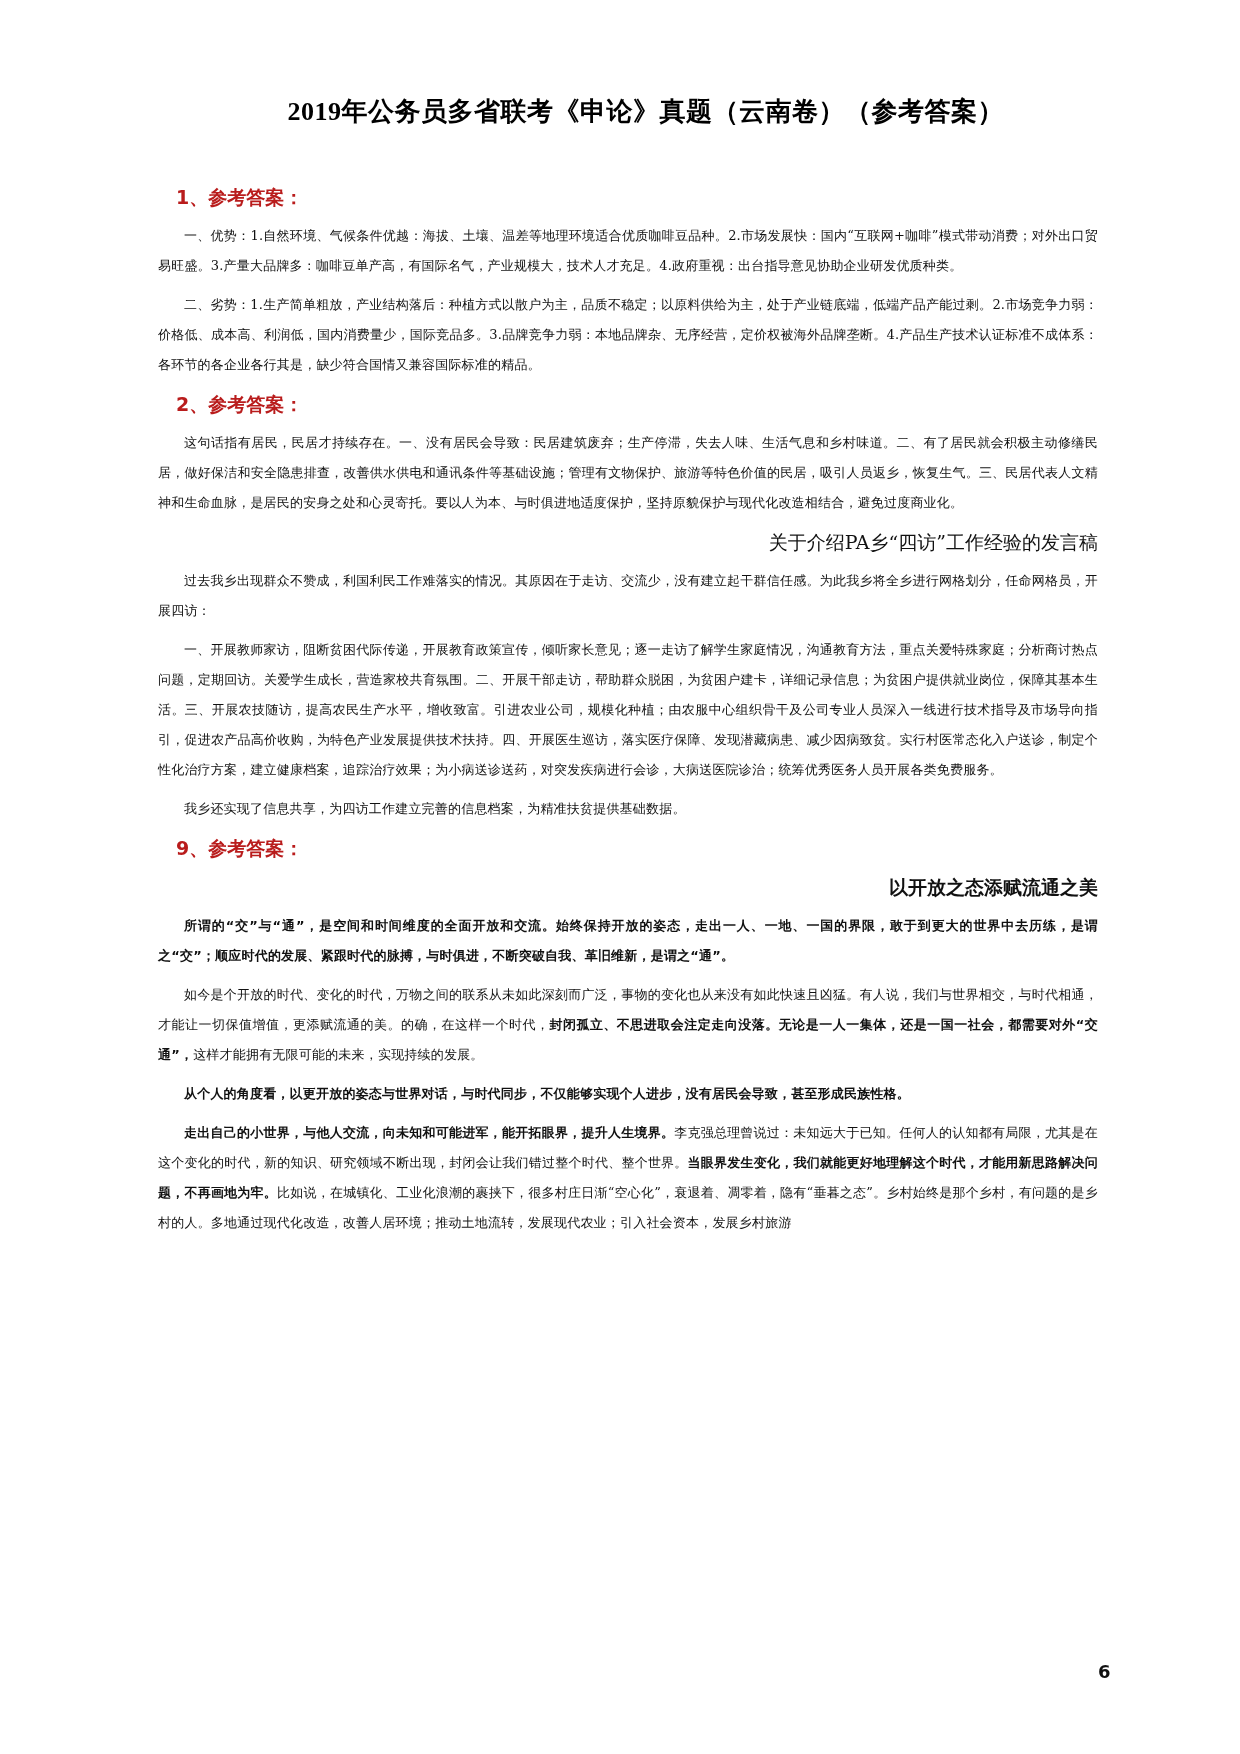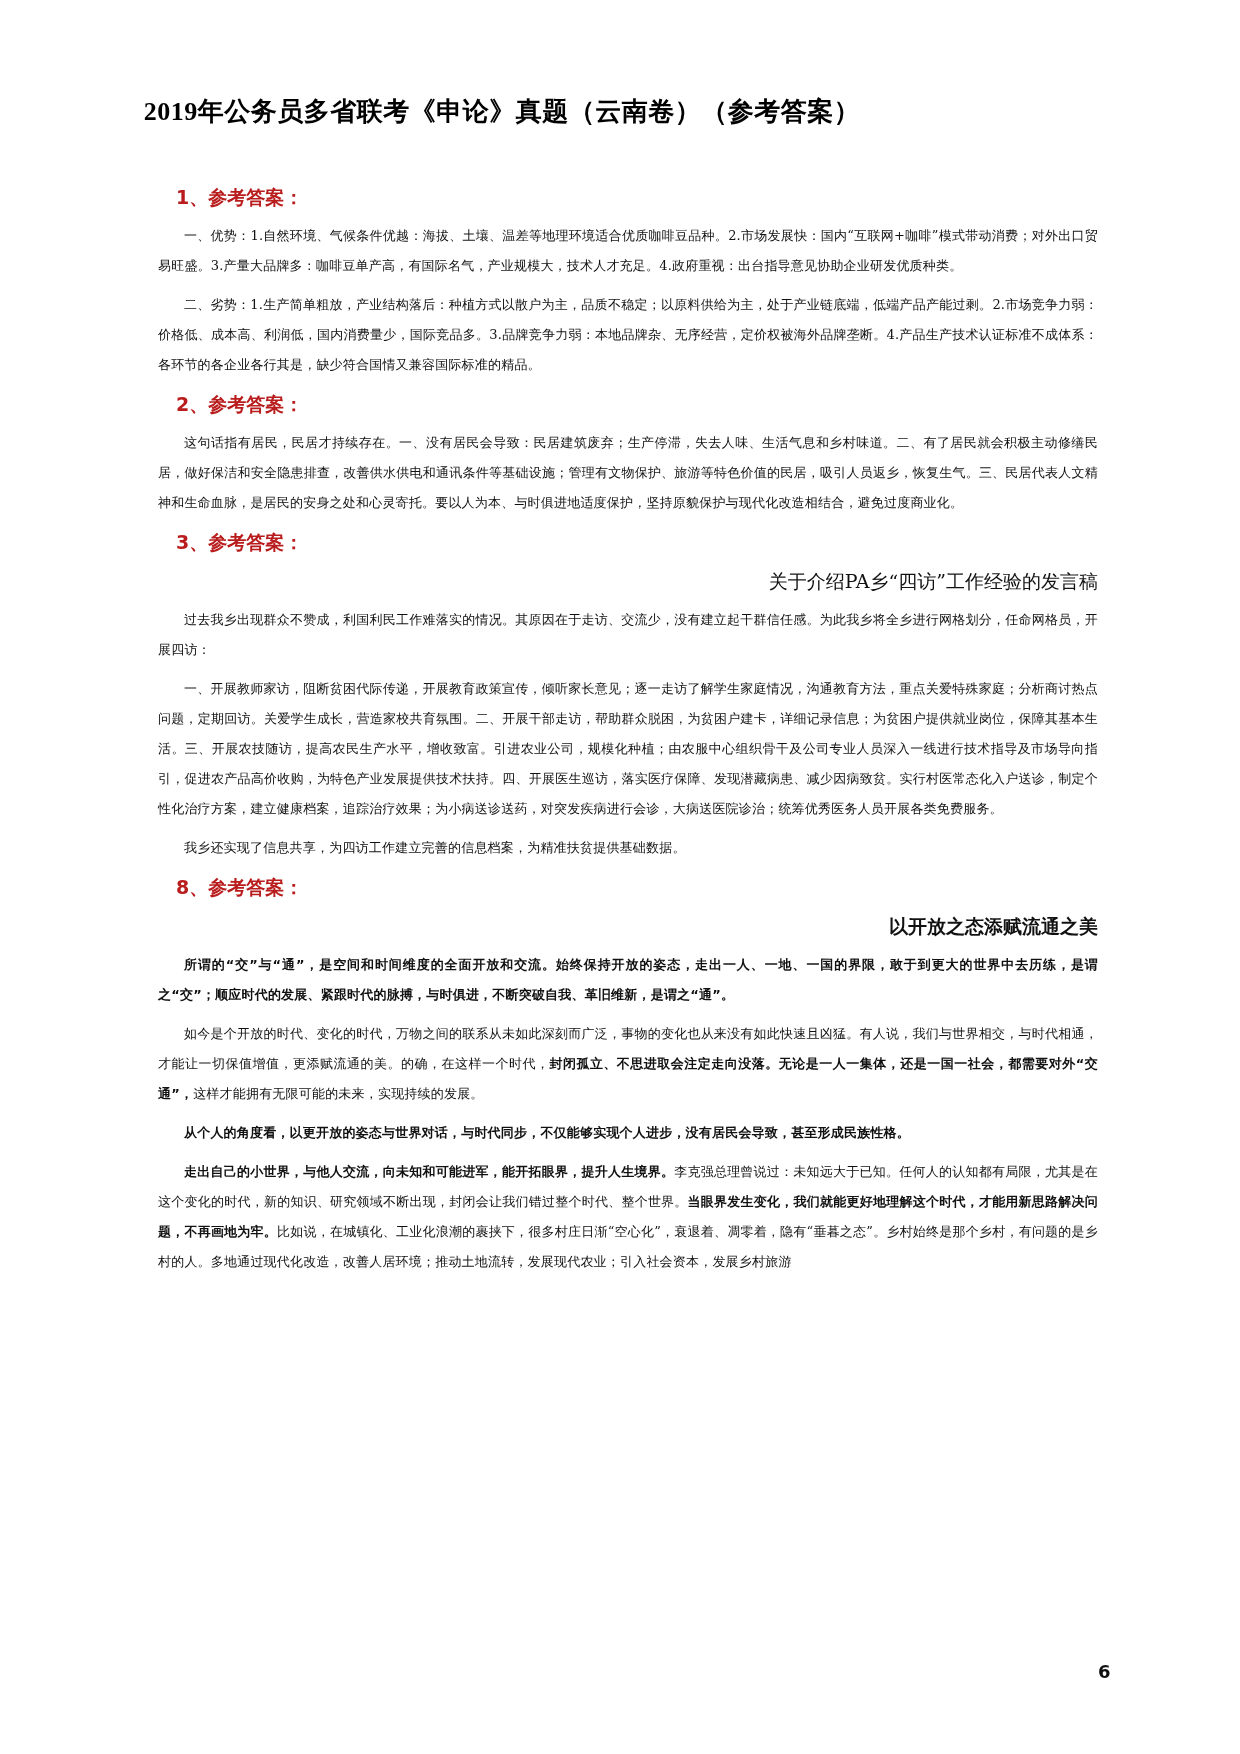--- a/index.html
+++ b/index.html
@@ -1,19 +1,19 @@
 <!DOCTYPE html>
 <html><head>
 <meta charset="utf-8">
 <style>
   html, body { margin:0; padding:0; background:#ffffff; }
   body { width:1240px; height:1754px; position:relative; overflow:hidden;
          font-family:"DejaVu Serif","Liberation Serif",serif; color:#111; }
   .page { position:absolute; left:0; top:0; width:1240px; height:1754px; }
-  .title { position:absolute; left:0; top:94px; width:1004px; text-align:center;
+  .title { position:absolute; left:0; top:94px; width:1004px; text-align:right;
            font-family:"Liberation Serif","DejaVu Serif",serif; font-weight:bold;
            font-size:26px; letter-spacing:0.5px; color:#000; }
   .content { position:absolute; left:158px; top:182px; width:940px; }
   .h { font-weight:bold; font-size:19px; margin:0 0 9px 18px; line-height:30px; color:#b91c1c;
        font-family:"DejaVu Sans","Liberation Sans",sans-serif; }
   p.para { margin:0 0 9px 0; font-size:13px; line-height:30px; text-indent:2em;
            text-align:justify; letter-spacing:0.2px; }
   .center { text-align:right; font-size:19px; line-height:30px; margin:6px 0 9px 0; }
   .center.b { font-weight:bold; font-family:"DejaVu Sans","Liberation Sans",sans-serif; }
   b, .bold { font-weight:bold; font-family:"DejaVu Sans","Liberation Sans",sans-serif; }
@@ -28,27 +28,26 @@
 
   <div class="content">
 
     <div class="h">1、参考答案：</div>
     <p class="para">一、优势：1.自然环境、气候条件优越：海拔、土壤、温差等地理环境适合优质咖啡豆品种。2.市场发展快：国内“互联网+咖啡”模式带动消费；对外出口贸易旺盛。3.产量大品牌多：咖啡豆单产高，有国际名气，产业规模大，技术人才充足。4.政府重视：出台指导意见协助企业研发优质种类。</p>
     <p class="para">二、劣势：1.生产简单粗放，产业结构落后：种植方式以散户为主，品质不稳定；以原料供给为主，处于产业链底端，低端产品产能过剩。2.市场竞争力弱：价格低、成本高、利润低，国内消费量少，国际竞品多。3.品牌竞争力弱：本地品牌杂、无序经营，定价权被海外品牌垄断。4.产品生产技术认证标准不成体系：各环节的各企业各行其是，缺少符合国情又兼容国际标准的精品。</p>
 
     <div class="h">2、参考答案：</div>
     <p class="para">这句话指有居民，民居才持续存在。一、没有居民会导致：民居建筑废弃；生产停滞，失去人味、生活气息和乡村味道。二、有了居民就会积极主动修缮民居，做好保洁和安全隐患排查，改善供水供电和通讯条件等基础设施；管理有文物保护、旅游等特色价值的民居，吸引人员返乡，恢复生气。三、民居代表人文精神和生命血脉，是居民的安身之处和心灵寄托。要以人为本、与时俱进地适度保护，坚持原貌保护与现代化改造相结合，避免过度商业化。</p>
 
-    <div class="h">3、参考答案：</div>
     <div class="center">关于介绍PA乡“四访”工作经验的发言稿</div>
     <p class="para">过去我乡出现群众不赞成，利国利民工作难落实的情况。其原因在于走访、交流少，没有建立起干群信任感。为此我乡将全乡进行网格划分，任命网格员，开展四访：</p>
     <p class="para">一、开展教师家访，阻断贫困代际传递，开展教育政策宣传，倾听家长意见；逐一走访了解学生家庭情况，沟通教育方法，重点关爱特殊家庭；分析商讨热点问题，定期回访。关爱学生成长，营造家校共育氛围。二、开展干部走访，帮助群众脱困，为贫困户建卡，详细记录信息；为贫困户提供就业岗位，保障其基本生活。三、开展农技随访，提高农民生产水平，增收致富。引进农业公司，规模化种植；由农服中心组织骨干及公司专业人员深入一线进行技术指导及市场导向指引，促进农产品高价收购，为特色产业发展提供技术扶持。四、开展医生巡访，落实医疗保障、发现潜藏病患、减少因病致贫。实行村医常态化入户送诊，制定个性化治疗方案，建立健康档案，追踪治疗效果；为小病送诊送药，对突发疾病进行会诊，大病送医院诊治；统筹优秀医务人员开展各类免费服务。</p>
     <p class="para">我乡还实现了信息共享，为四访工作建立完善的信息档案，为精准扶贫提供基础数据。</p>
 
-    <div class="h">8、参考答案：</div>
+    <div class="h">9、参考答案：</div>
     <div class="center b">以开放之态添赋流通之美</div>
     <p class="para bold">所谓的“交”与“通”，是空间和时间维度的全面开放和交流。始终保持开放的姿态，走出一人、一地、一国的界限，敢于到更大的世界中去历练，是谓之“交”；顺应时代的发展、紧跟时代的脉搏，与时俱进，不断突破自我、革旧维新，是谓之“通”。</p>
     <p class="para"><span>如今是个开放的时代、变化的时代，万物之间的联系从未如此深刻而广泛，事物的变化也从来没有如此快速且凶猛。有人说，我们与世界相交，与时代相通，才能让一切保值增值，更添赋流通的美。的确，在这样一个时代，</span><b>封闭孤立、不思进取会注定走向没落。无论是一人一集体，还是一国一社会，都需要对外“交通”，</b><span>这样才能拥有无限可能的未来，实现持续的发展。</span></p>
     <p class="para bold">从个人的角度看，以更开放的姿态与世界对话，与时代同步，不仅能够实现个人进步，没有居民会导致，甚至形成民族性格。</p>
     <p class="para"><b>走出自己的小世界，与他人交流，向未知和可能进军，能开拓眼界，提升人生境界。</b><span>李克强总理曾说过：未知远大于已知。任何人的认知都有局限，尤其是在这个变化的时代，新的知识、研究领域不断出现，封闭会让我们错过整个时代、整个世界。</span><b>当眼界发生变化，我们就能更好地理解这个时代，才能用新思路解决问题，不再画地为牢。</b><span>比如说，在城镇化、工业化浪潮的裹挟下，很多村庄日渐“空心化”，衰退着、凋零着，隐有“垂暮之态”。乡村始终是那个乡村，有问题的是乡村的人。多地通过现代化改造，改善人居环境；推动土地流转，发展现代农业；引入社会资本，发展乡村旅游</span></p>
   </div>
 
   <div class="pageno">6</div>
 </div>
 

